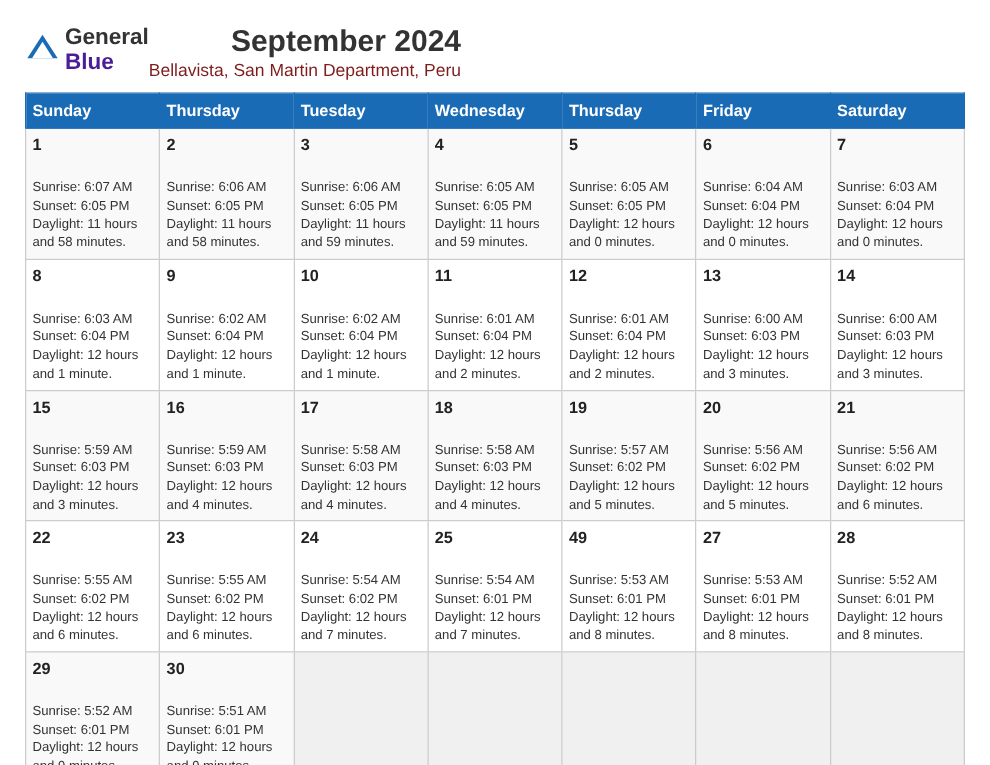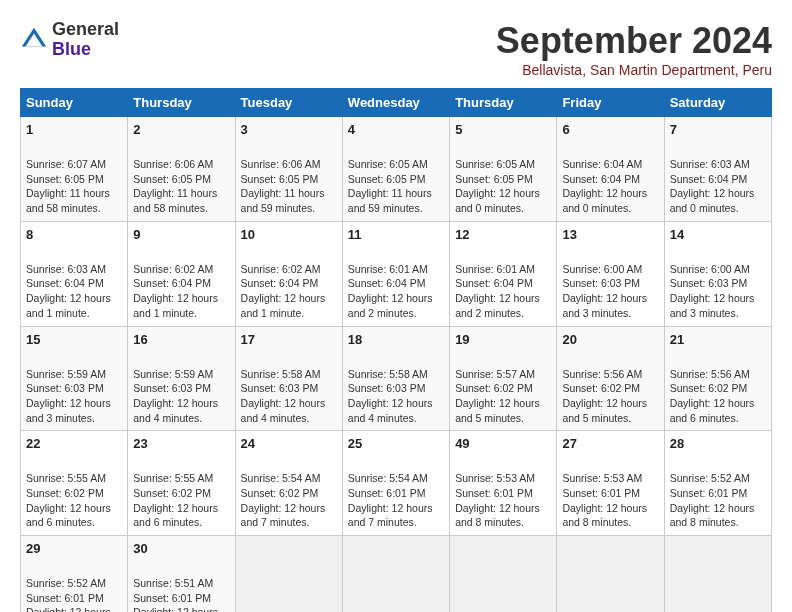--- a/index.html
+++ b/index.html
@@ -5,21 +5,20 @@
     * { box-sizing: border-box; margin: 0; padding: 0; }
     body {
       font-family: Arial, sans-serif;
       background: #fff;
       width: 792px;
       min-height: 612px;
       padding: 20px;
     }
     .header {
       display: flex;
-      justify-content: space-between;
       align-items: flex-start;
       margin-bottom: 10px;
     }
     .logo {
       display: flex;
       align-items: center;
       gap: 4px;
     }
     .logo-text {
       font-size: 18px;
@@ -29,21 +28,21 @@
     .logo-general { color: #333; }
     .logo-blue { color: #4c1d95; }
     .logo-icon {
       width: 28px;
       height: 28px;
     }
     .title-block {
       text-align: right;
     }
     .month-title {
-      font-size: 36px;
+      font-size: 24px;
       font-weight: bold;
       color: #333;
     }
     .subtitle {
       font-size: 14px;
       color: #7f1d1d;
     }
     .calendar {
       width: 100%;
       border-collapse: collapse;

